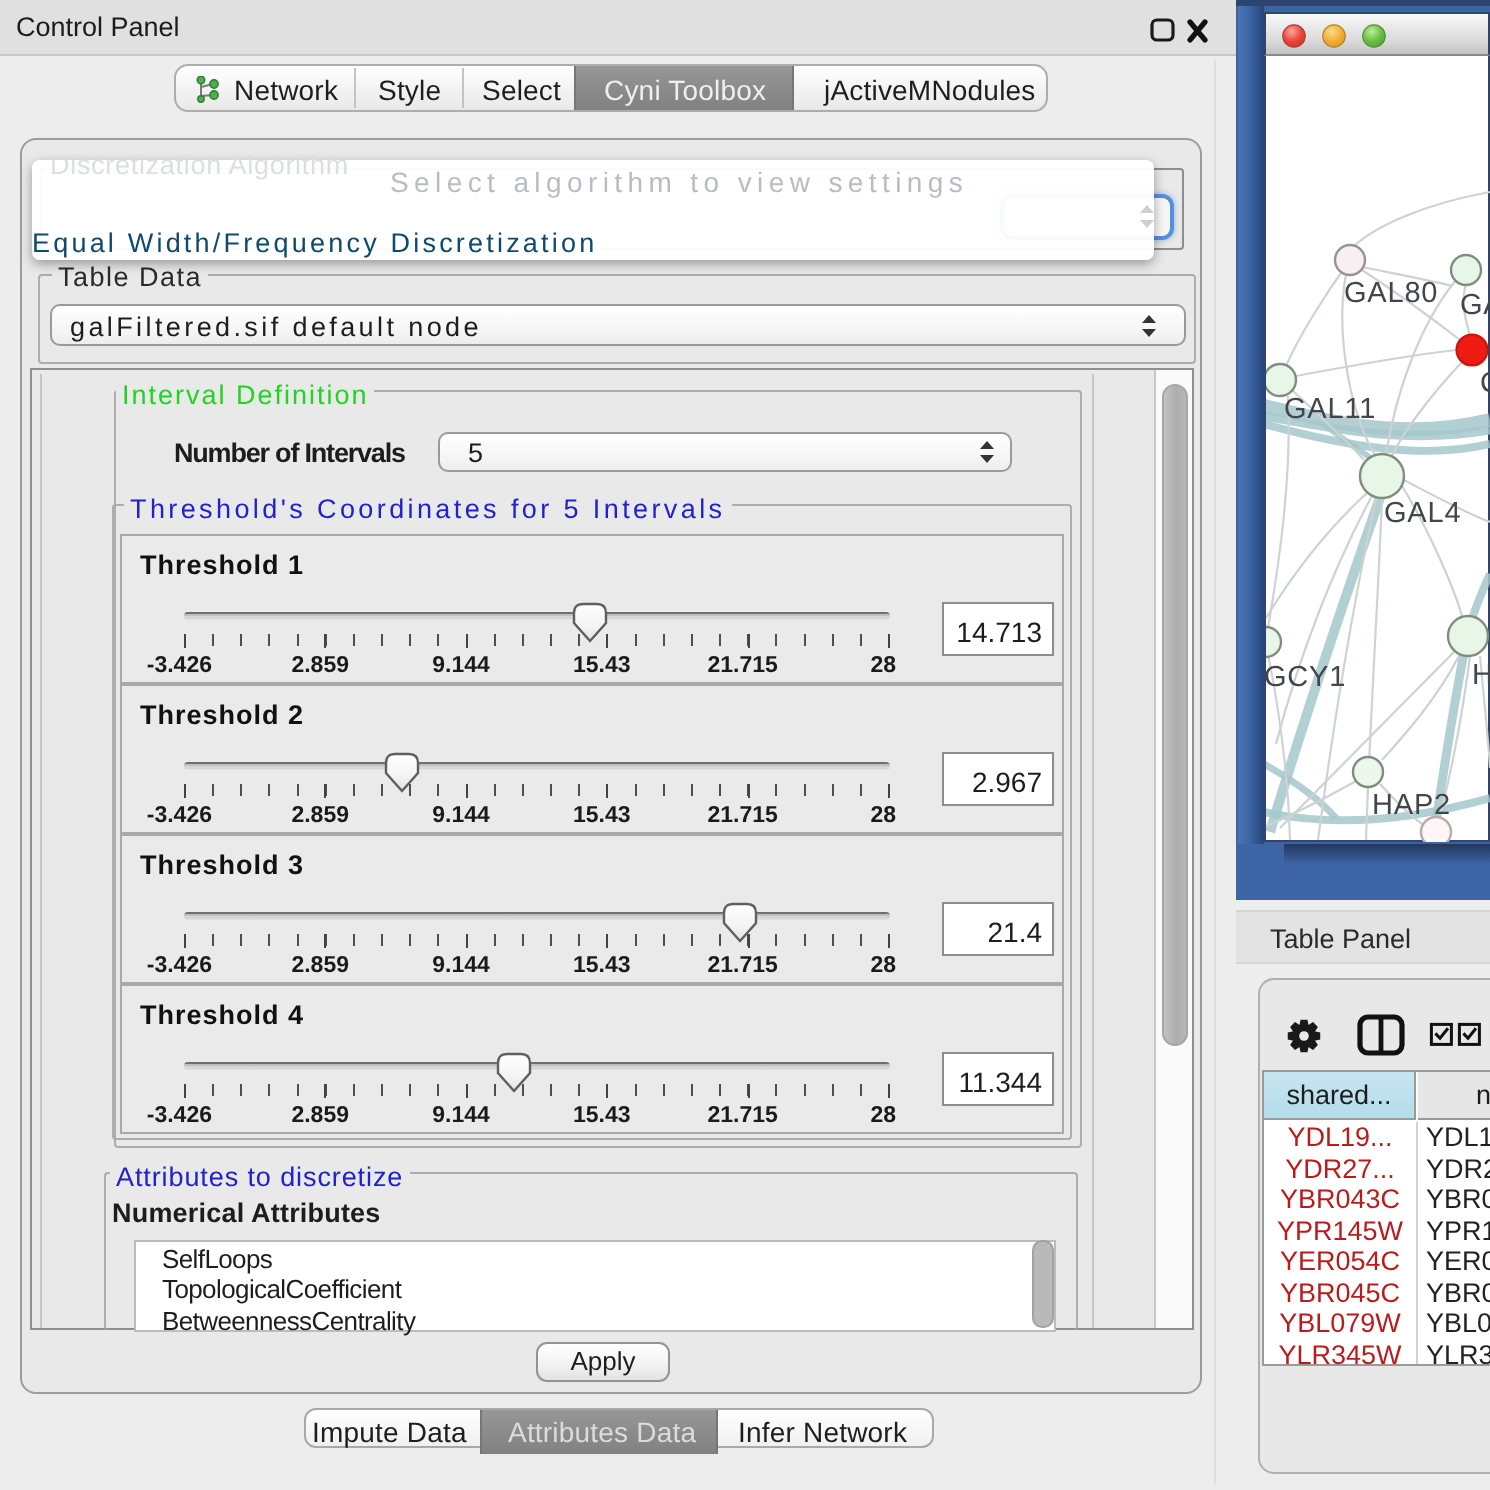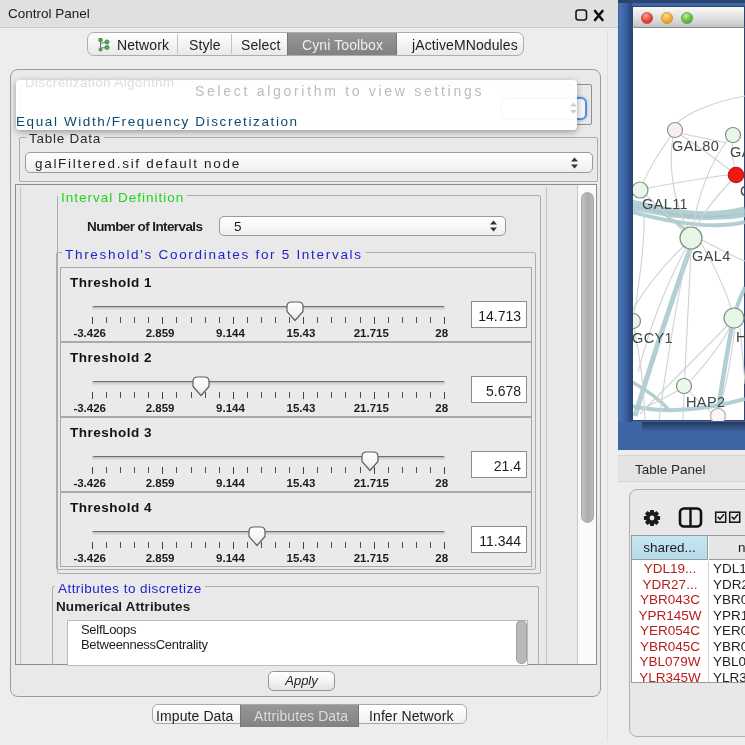--- a/index.html
+++ b/index.html
@@ -34,21 +34,21 @@
 .ticks { position:absolute; left:31px; top:49px; width:354px; height:6px;
   background:repeating-linear-gradient(90deg,#4f4f4f 0 1px,transparent 1px 14.08px); }
 .majtick { position:absolute; top:49px; width:1px; height:7px; background:#434343; }
 .ticklab { position:absolute; top:58.5px; width:61px; text-align:center; font-size:11.5px; font-weight:bold; color:#1a1a1a; }
 .thumb { position:absolute; top:33px; }
 .vfield { position:absolute; left:410px; top:33px; width:56px; height:27px; background:#ffffff; border:1px solid #8d8d8d; font-size:14px; text-align:right; padding:5.5px 5px 0 0; }
 
 #numlist { position:absolute; left:67px; top:620px; width:461px; height:46px; background:#ffffff; border:1px solid #bcbcbc; font-size:13px; letter-spacing:-0.3px; }
 #numlist div { padding-left:13px; height:15.8px; line-height:15.8px; }
 
-#apply { position:absolute; left:268px; top:671px; width:67px; height:20px; background:linear-gradient(#ffffff,#f3f3f3 55%,#e3e3e3); border:1px solid #939393; border-radius:5.5px; text-align:center; font-size:13px; line-height:18px;font-style:italic; }
+#apply { position:absolute; left:268px; top:671px; width:67px; height:20px; background:linear-gradient(#ffffff,#f3f3f3 55%,#e3e3e3); border:1px solid #939393; border-radius:5.5px; text-align:center; font-size:13px; line-height:18px; }
 
 #btabs { position:absolute; left:152px; top:704px; width:315px; height:20px; background:linear-gradient(#ffffff,#f0f0f0); border:1px solid #a8a8a8; border-radius:6px; }
 
 #blue { position:absolute; left:618px; top:0; width:127px; height:450px; background:#3d64a5; }
 #gutter { position:absolute; left:619px; top:0; width:13px; height:422px; background:linear-gradient(90deg,#4a74b2,#3c64a6 45%,#264579); }
 #bluetop { position:absolute; left:618px; top:0; width:127px; height:3px; background:#2c4470; }
 #netwin { position:absolute; left:632px; top:6px; width:113px; height:415px; border:1.5px solid #32446b; background:#ffffff; }
 #nettitle { position:absolute; left:632px; top:6px; width:113px; height:22px; background:linear-gradient(#f9f9f9,#d8d8d8 70%,#c2c2c2); border:1.5px solid #32446b; border-bottom:1px solid #8a8a8a; }
 #netshadow { position:absolute; left:642px; top:422px; width:103px; height:10px; background:linear-gradient(#24375c,rgba(61,100,165,0)); }
 #tpbar { position:absolute; left:618px; top:455px; width:127px; height:27px; background:#e3e3e3; border-top:1px solid #d6d6d6; border-bottom:1px solid #d6d6d6; }
@@ -176,21 +176,21 @@
 <svg class="thumb" style="left:131.1px" width="18" height="21" viewBox="0 0 18 21">
       <defs>
         <linearGradient id="thg2" x1="0" y1="0" x2="0" y2="1">
           <stop offset="0" stop-color="#ffffff"></stop>
           <stop offset="0.6" stop-color="#f4f4f4"></stop>
           <stop offset="1" stop-color="#e2e2e2"></stop>
         </linearGradient>
       </defs>
       <path d="M1,5.5 Q1,1 5.5,1 L12.5,1 Q17,1 17,5.5 L17,10.5 L9,19.5 L1,10.5 Z" fill="url(#thg2)" stroke="#5f5f5f" stroke-width="1.2"></path>
     </svg>
-<div class="vfield">5.678</div>
+<div class="vfield">2.967</div>
 </div>
 <div class="tbox" style="top:417px">
 <div class="tlabel">Threshold 3</div>
 <div class="track"></div>
 <div class="ticks"></div>
 <div class="majtick" style="left:31.0px"></div>
 <div class="majtick" style="left:101.4px"></div>
 <div class="majtick" style="left:171.8px"></div>
 <div class="majtick" style="left:242.2px"></div>
 <div class="majtick" style="left:312.6px"></div>
@@ -241,20 +241,21 @@
     </svg>
 <div class="vfield">11.344</div>
 </div>
 
 <div class="grp" style="left:52px;top:586px;width:487px;height:79px;border-bottom:none">
     <span class="gt" style="left:2px;color:#2222cc;letter-spacing:0.45px">Attributes to discretize</span>
   </div>
 <div class="ab" style="left:56px;top:599px;font-weight:bold;font-size:13.5px;letter-spacing:0.1px">Numerical Attributes</div>
 <div id="numlist">
   <div style="padding-top:1px">SelfLoops</div>
+  <div>TopologicalCoefficient</div>
   <div>BetweennessCentrality</div>
 </div>
 <div class="ab" style="left:516px;top:620px;width:11px;height:44px;border-radius:5px;background:#b9b9b9;border:1px solid #a2a2a2"></div>
 
 <div id="apply">Apply</div>
 
 <div id="btabs">
   <div class="tseldark" style="left:87px;width:119px"></div>
   <div class="ttext" style="left:3px;top:2.5px">Impute Data</div>
   <div class="ttext" style="left:101px;top:2.5px;color:#dcdcdc">Attributes Data</div>

